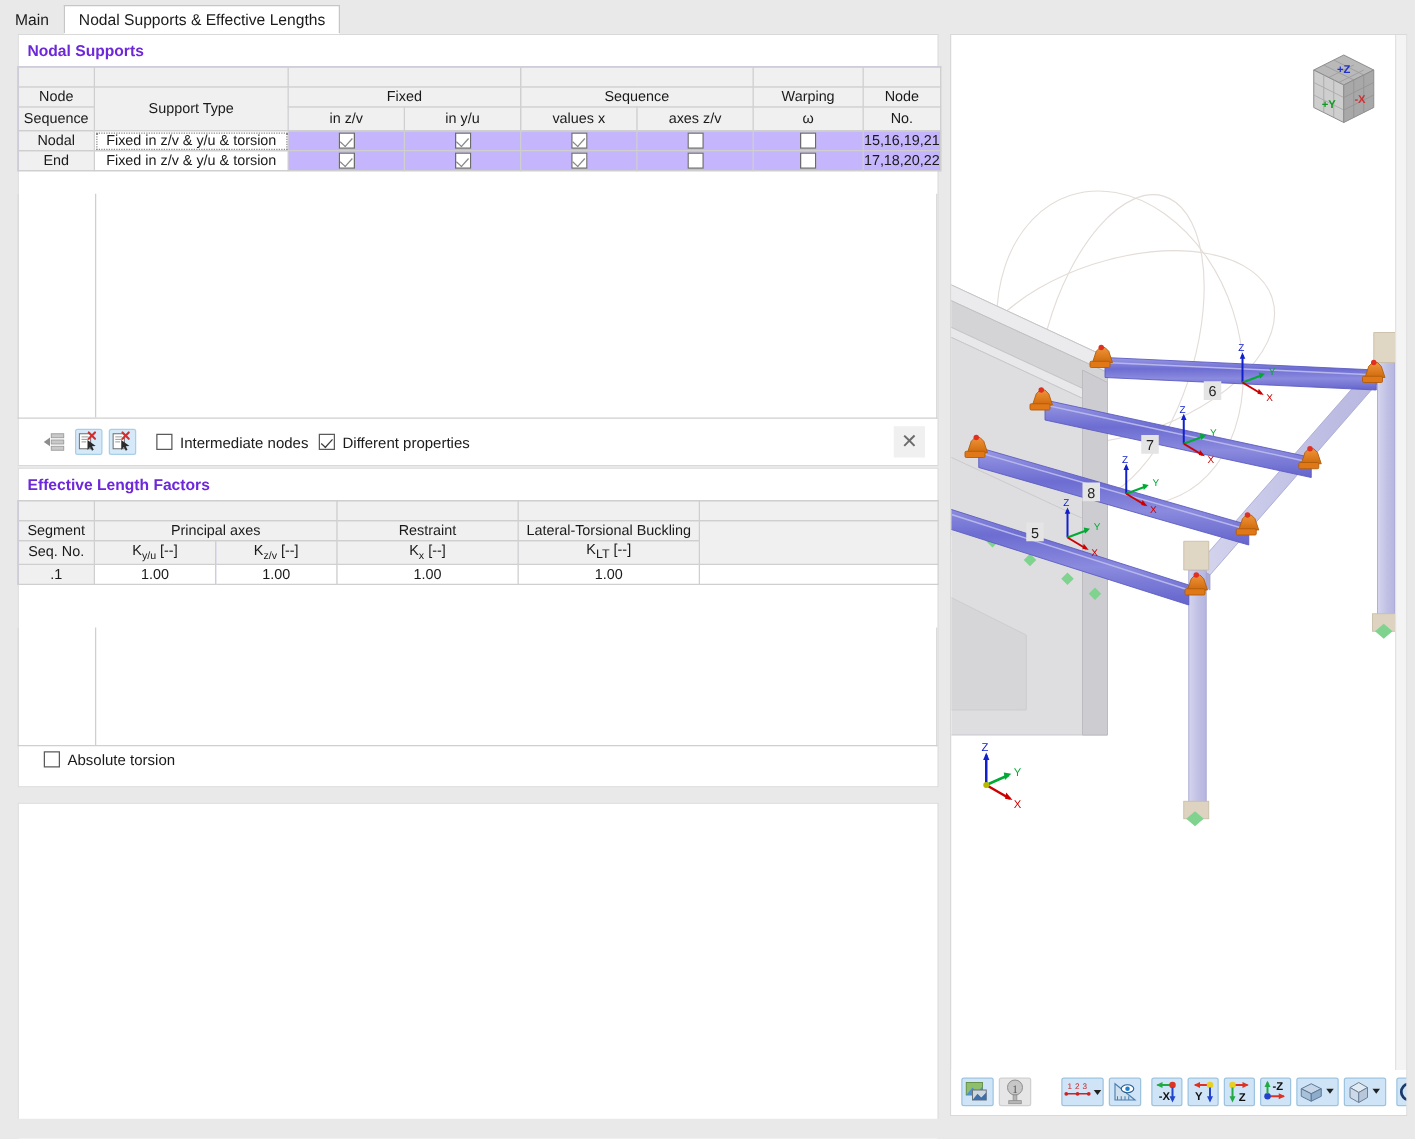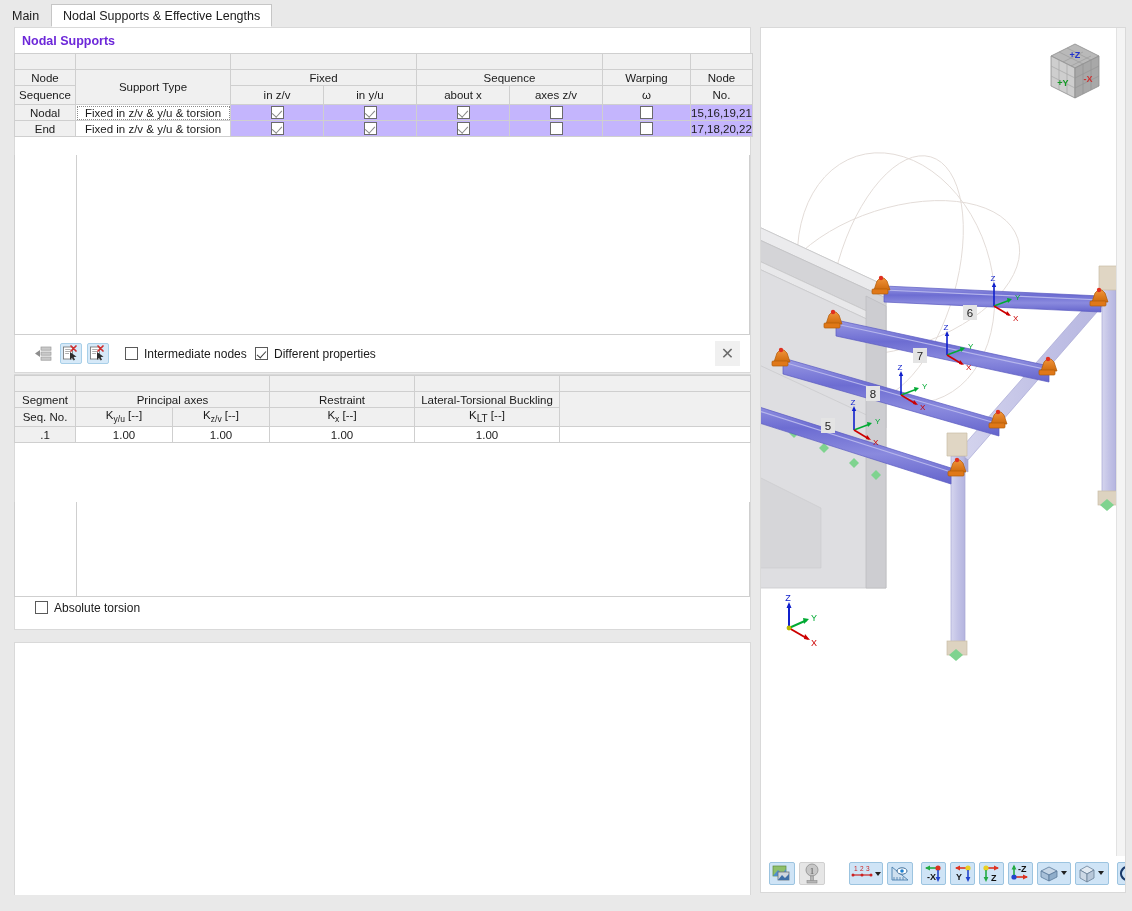--- a/index.html
+++ b/index.html
@@ -203,21 +203,21 @@
         <td rowspan="2">Support Type</td>
         <td colspan="2">Fixed</td>
         <td colspan="2">Sequence</td>
         <td>Warping</td>
         <td>Node</td>
       </tr>
       <tr class="hdr hdr2">
         <td>Sequence</td>
         <td>in z/v</td>
         <td>in y/u</td>
-        <td>about x</td>
+        <td>values x</td>
         <td>axes z/v</td>
         <td>ω</td>
         <td>No.</td>
       </tr>
 
       <tr>
         <td class="rowlabel">Nodal</td>
         <td class="cell-text cell-sel">Fixed in z/v &amp; y/u &amp; torsion</td>
         <td><span class="cbx checked"></span></td>
         <td><span class="cbx checked"></span></td>
@@ -278,20 +278,21 @@
       </div>
       <div class="ckrow" style="left:240px;">
         <span class="ckbox checked"></span><span>Different properties</span>
       </div>
 
       <div class="closebtn">✕</div>
     </div>
   </div>
 
   <div class="panel" id="elf-panel">
+    <div class="panel-title">Effective Length Factors</div>
 
     <table class="grid" style="width:736px; margin-left:-1px;padding-left:15px;">
       <colgroup>
         <col style="width:61px">
           <col style="width:97px">
           <col style="width:97px">
         <col style="width:145px">
           <col style="width:145px">
           <col style="width:191px">
       </colgroup>

